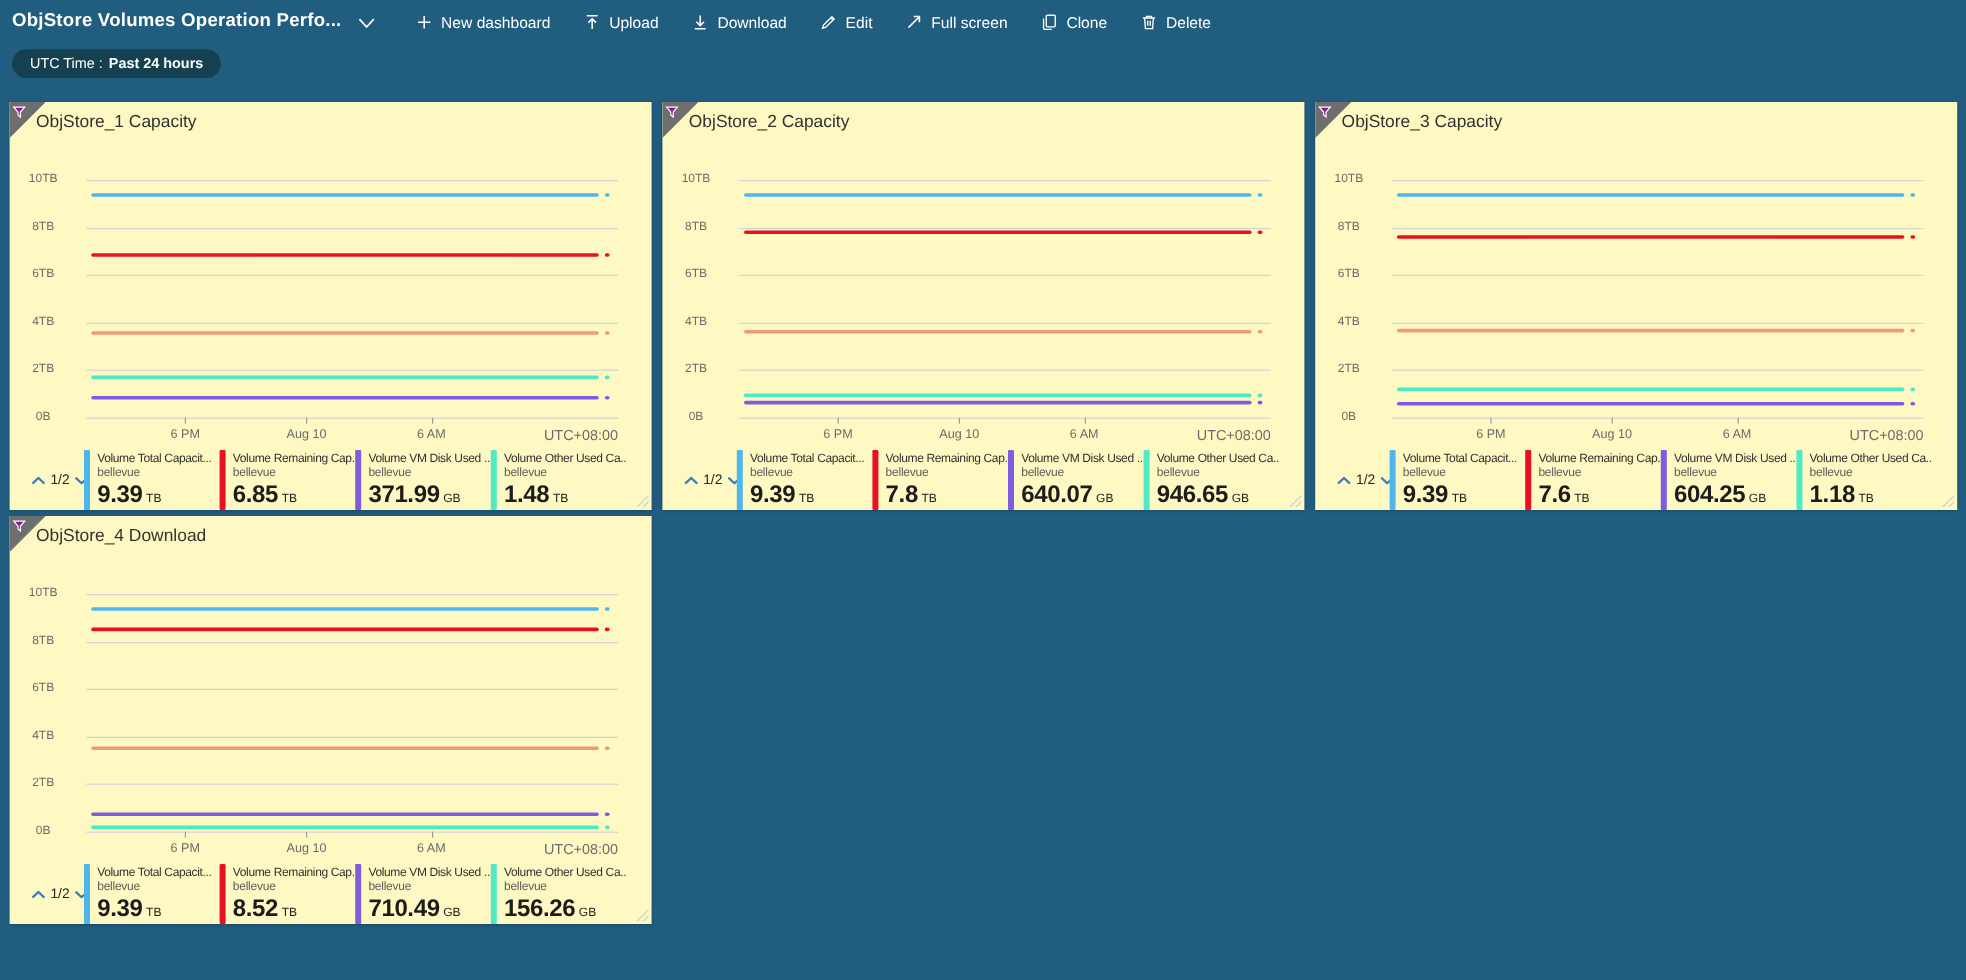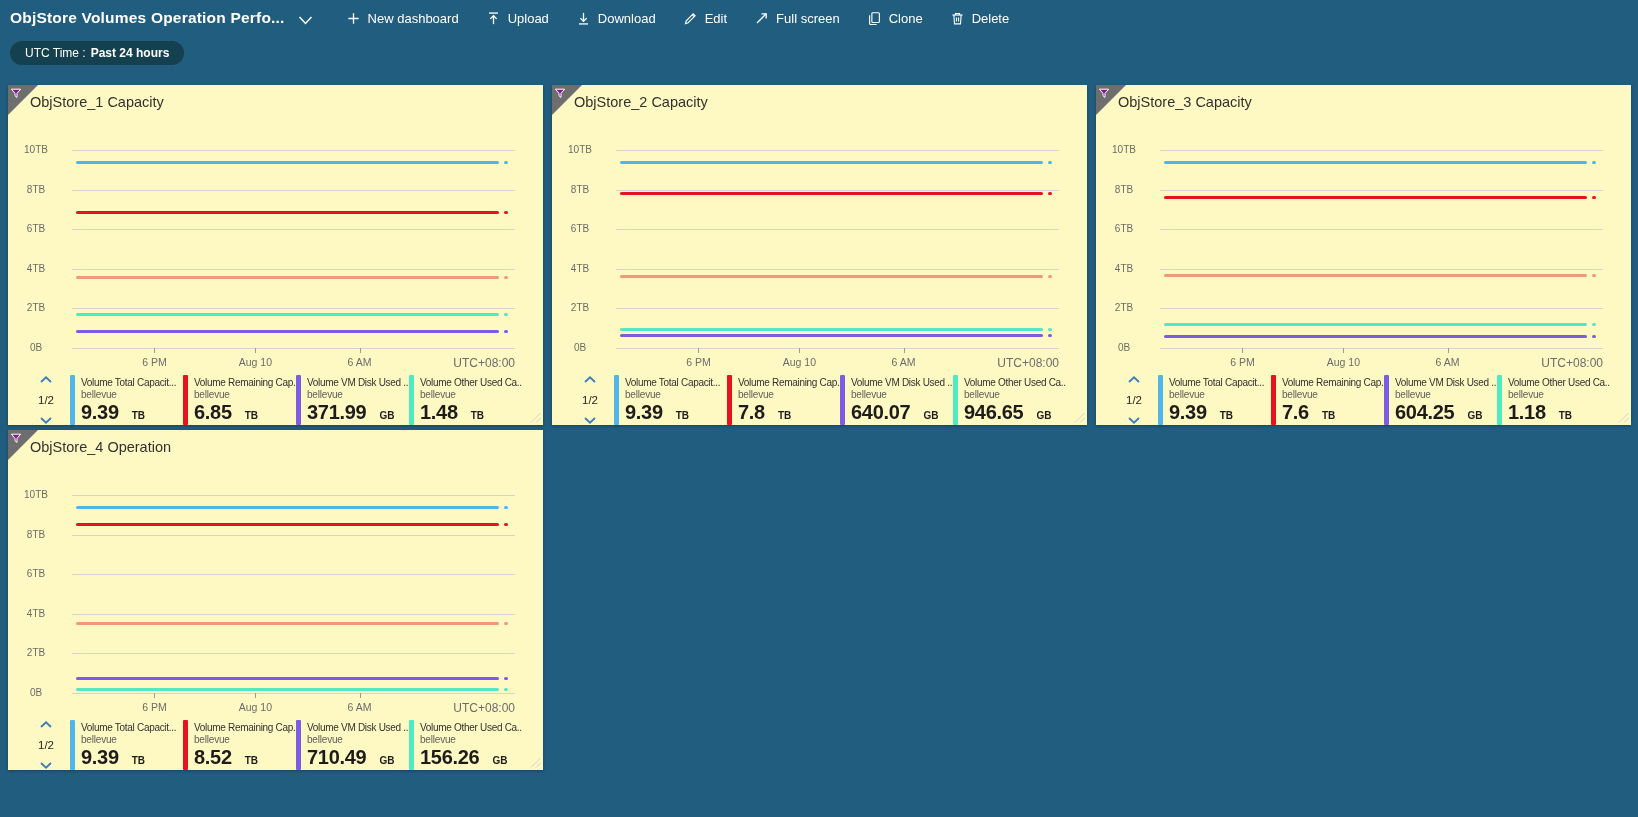--- a/index.html
+++ b/index.html
@@ -28,31 +28,31 @@
   .plot{position:absolute;left:64px;top:65px;width:443px;height:198px}
   .gridline{position:absolute;left:0;right:0;height:1px;background:#D4D4D4}
   .ylabel{position:absolute;left:0;width:56px;text-align:center;font-size:10px;color:#6b6b6b;white-space:nowrap}
   .xtick{position:absolute;width:1px;height:5px;background:#9a9a9a;top:100%}
   .xlabel{position:absolute;top:calc(100% + 8px);font-size:10.5px;color:#6b6b6b;transform:translateX(-50%);white-space:nowrap}
   .xright{position:absolute;right:0;top:calc(100% + 8px);font-size:12px;color:#6b6b6b;white-space:nowrap}
   .series-line{position:absolute;left:4px;right:16px;height:3px;border-radius:2px}
   .series-dot{position:absolute;right:7px;width:4px;height:3px;border-radius:2px}
   
   .legend{position:absolute;left:14px;top:290px;right:6px;height:50px;display:flex;align-items:stretch}
-  .pager{width:48px;display:flex;flex-direction:column;align-items:center;justify-content:space-between}
+  .pager{width:48px;display:flex;flex-direction:row;align-items:center;justify-content:flex-start}
   .pager-btn{background:none;border:none;padding:1px 4px;cursor:pointer;line-height:0}
   .pager-label{font-size:11.5px;color:#252423;line-height:14px}
   .legend-item{display:flex;width:113px;cursor:pointer;flex:none}
   .legend-bar{width:5px;border-radius:1px;margin-right:6px;flex:none}
   .legend-texts{overflow:hidden;padding-top:1px}
   .legend-name{font-size:10px;color:#323130;white-space:nowrap;letter-spacing:-.3px;line-height:13px}
   .legend-res{font-size:10px;color:#5f5d5b;white-space:nowrap;letter-spacing:-.2px;line-height:12px}
   .legend-valrow{display:flex;align-items:baseline}
   .legend-val{font-size:20px;color:#1d1c1b;font-weight:600;line-height:23px;letter-spacing:-.3px}
-  .legend-unit{font-size:10px;font-weight:700;color:#1d1c1b;margin-left:13px}
+  .legend-unit{font-size:10px;font-weight:400;color:#1d1c1b;margin-left:3px}
 </style>
 </head>
 <body>
 
 <div class="toolbar">
   <div class="db-title">ObjStore Volumes Operation Perfo...</div>
   <span class="title-chevron">
     <svg width="15" height="9" viewBox="0 0 15 9">
         <polyline points="1.5,1 7.5,7.5 13.5,1" fill="none" stroke="#fff" stroke-width="1.5"></polyline>
       </svg>
@@ -429,21 +429,21 @@
     <div class="ylabel" style="top: 138.2px;">6TB</div>
     <div class="ylabel" style="top: 177.8px;">4TB</div>
     <div class="ylabel" style="top: 217.4px;">2TB</div>
     <div class="ylabel" style="top: 257px;">0B</div>
   </div>
 <div class="tile" style="left:8px;top:430px">
     <svg class="corner" width="30" height="30" viewBox="0 0 30 30">
        <polygon points="0,0 30,0 0,30" fill="#6E6E6E"></polygon>
        <path d="M3.4 4.2h9.2l-3.6 4.2v4l-2-1.6V8.4z" fill="#8A1798" stroke="#fff" stroke-width="1"></path>
      </svg>
-     <span class="tile-title">ObjStore_4 Operation</span>
+     <span class="tile-title">ObjStore_4 Download</span>
      <div class="plot">
       <div class="gridline" style="top: 0px;"></div>
       <div class="gridline" style="top: 39.6px;"></div>
       <div class="gridline" style="top: 79.2px;"></div>
       <div class="gridline" style="top: 118.8px;"></div>
       <div class="gridline" style="top: 158.4px;"></div>
       <div class="gridline" style="top: 198px;"></div>
       <div class="xtick" style="left: 18.6%;"></div>
       <div class="xlabel" style="left: 18.6%;">6 PM</div>
       <div class="xtick" style="left: 41.4%;"></div>

